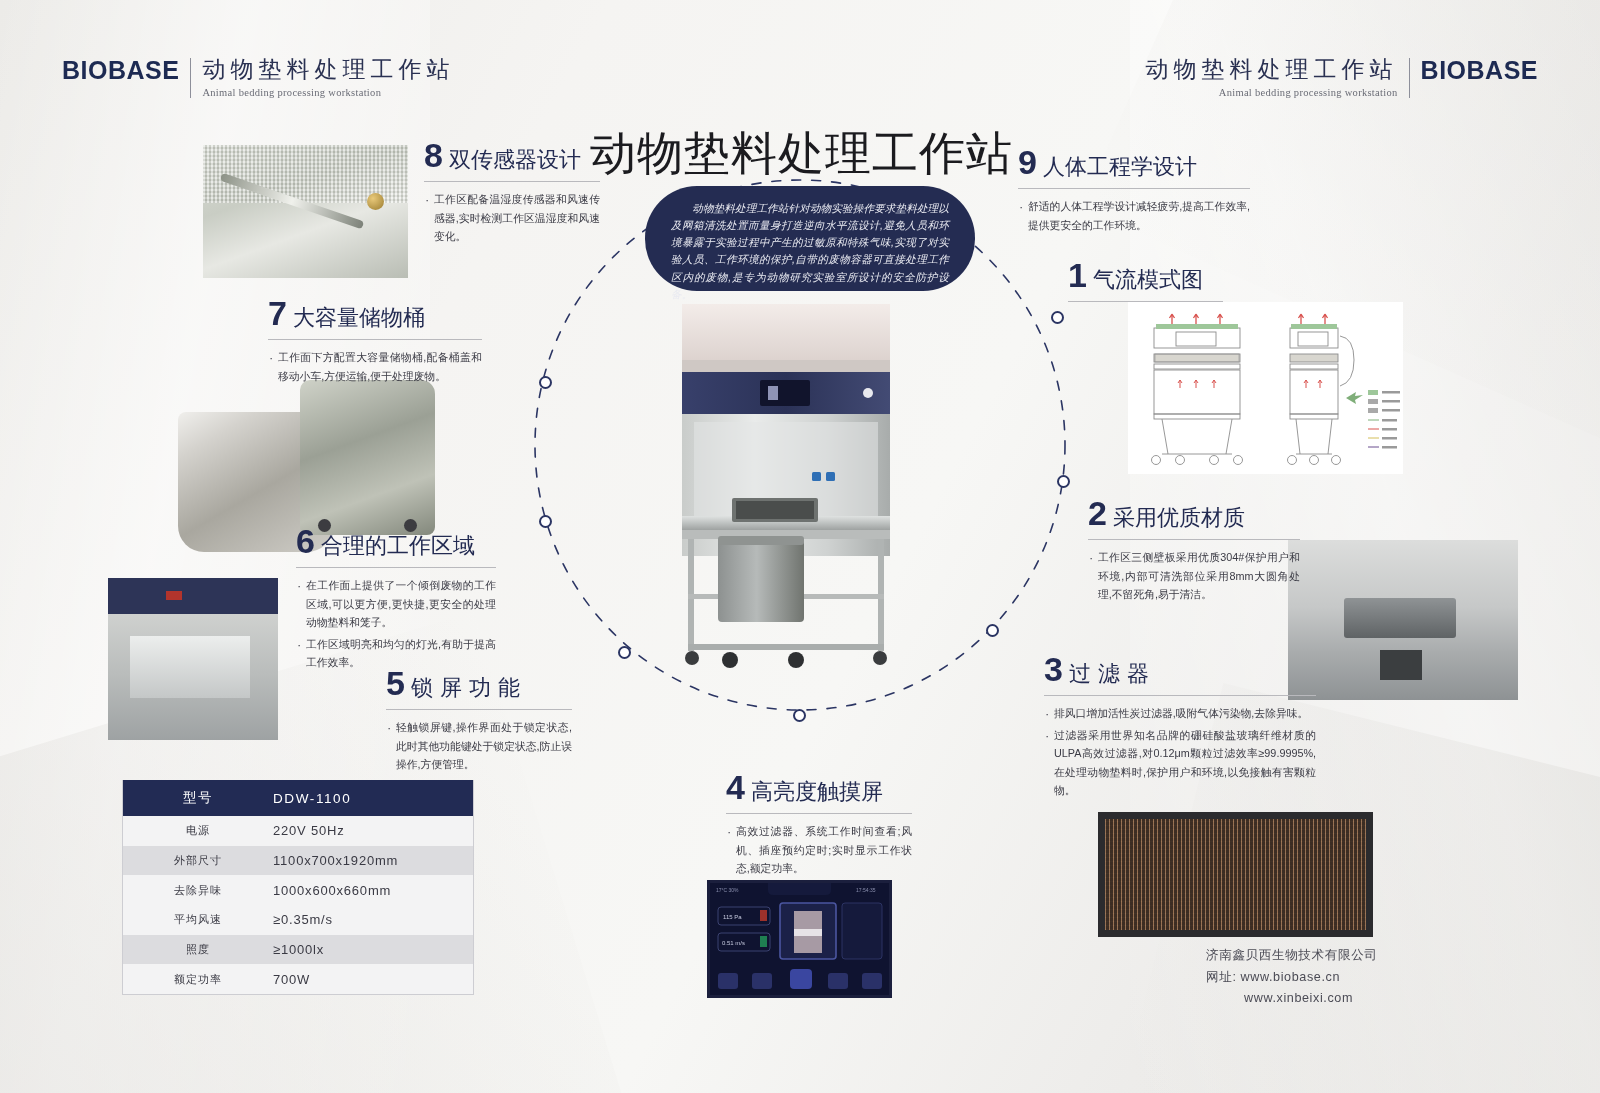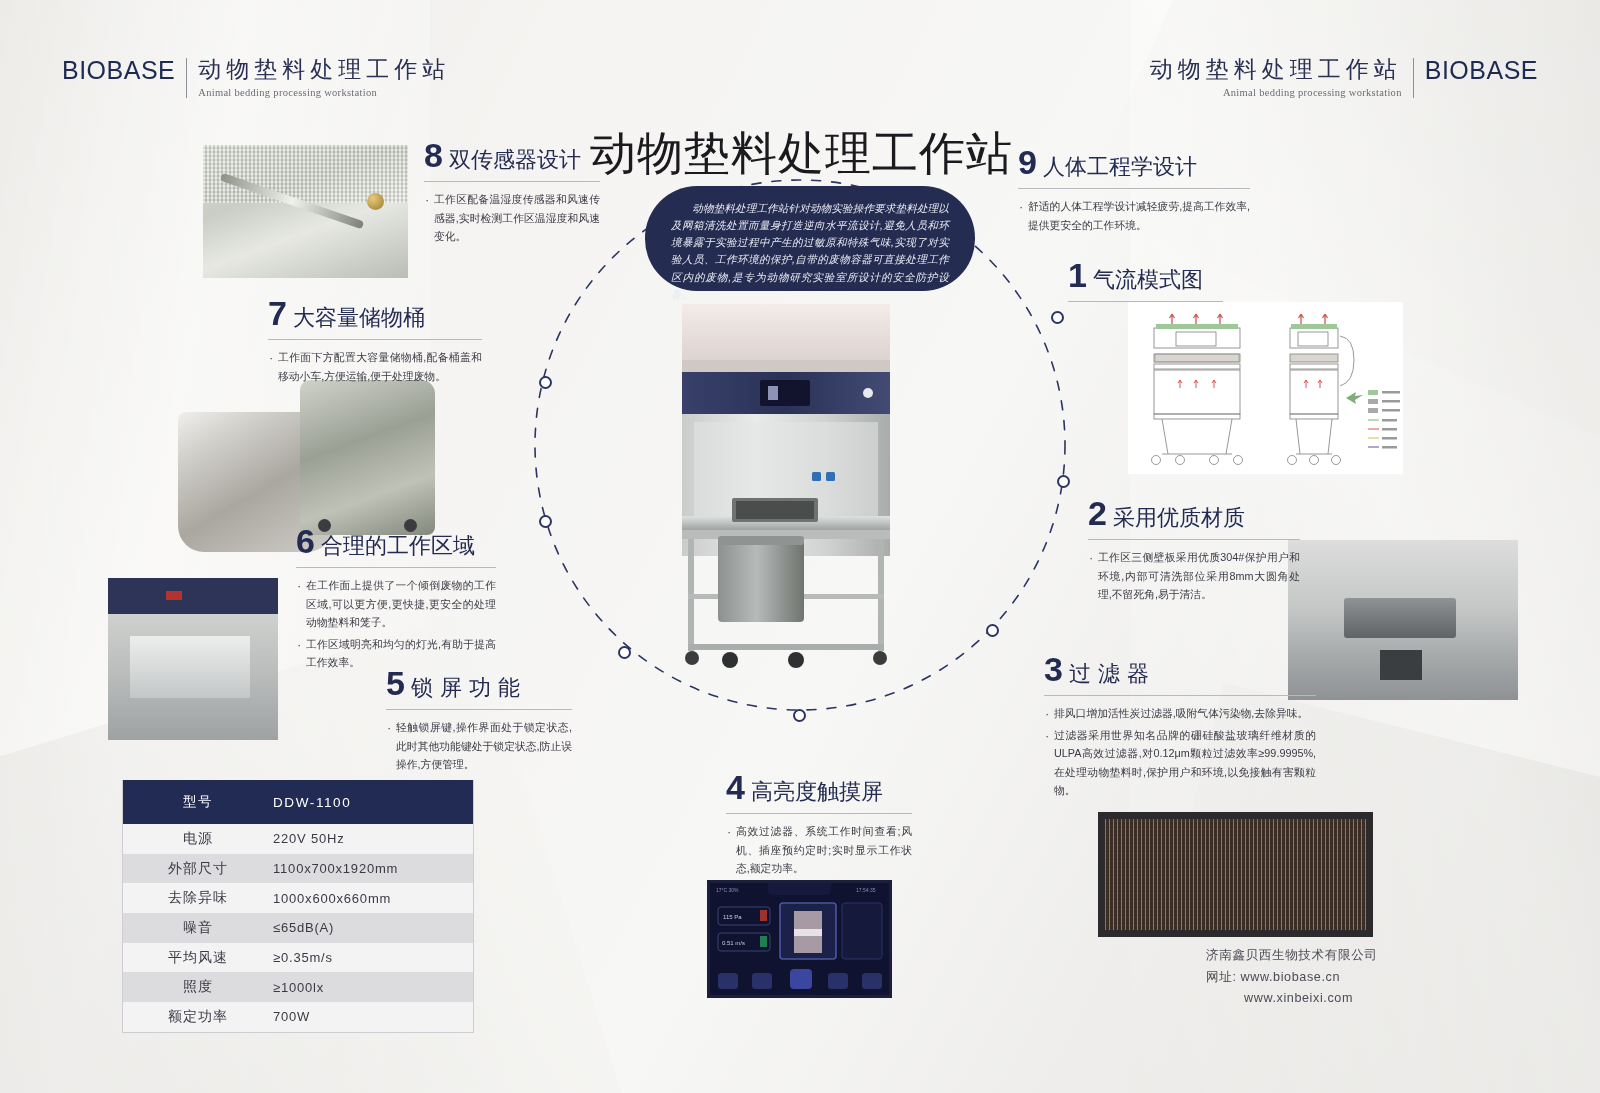--- a/index.html
+++ b/index.html
@@ -30,21 +30,21 @@
   .diag-c { left: 1180px; top: -260px; width: 620px; height: 620px;
     background: linear-gradient(200deg, rgba(222,220,216,0.45), rgba(250,250,248,0.05));
     transform: rotate(24deg); }
 
   
   .hdr { position: absolute; display: flex; align-items: flex-start; }
   .hdr-left { left: 62px; top: 58px; }
   .hdr-right { right: 62px; top: 58px; }
   .biobase-logo {
     font-family: "Liberation Sans", sans-serif;
-    font-weight: 400; font-size: 25px; letter-spacing: 0.5px;
+    font-weight: 700; font-size: 25px; letter-spacing: 0.5px;
     color: #1d2a52; line-height: 1;
   }
   .hdr-divider { width: 1px; background: #8d8f9a; margin: 0 11px; align-self: stretch; }
   .hdr-tx { display: flex; flex-direction: column; }
   .hdr-cn {
     font-size: 23px; color: #2a3152; letter-spacing: 5px;
     font-family: "Liberation Serif", "DejaVu Serif", serif; line-height: 1.05;
   }
   .hdr-en {
     font-size: 10.5px; color: #6a6c76; letter-spacing: 0.3px; margin-top: 5px;
@@ -101,24 +101,24 @@
   }
 
   
   .spec-table {
     position: absolute; left: 122px; top: 780px; width: 352px;
     border-left: 1px solid #cdcdd2; border-right: 1px solid #cdcdd2;
     border-bottom: 1px solid #cdcdd2;
   }
   .spec-row { display: flex; height: 29.7px; align-items: center; }
   .spec-row .k {
-    width: 150px; text-align: center; font-size: 14px; color: #3a3a44; letter-spacing: 1px;
+    width: 150px; text-align: center; font-size: 11px; color: #3a3a44; letter-spacing: 1px;
   }
   .spec-row .v { flex: 1; font-size: 13px; color: #3a3a44; letter-spacing: 0.8px; }
-  .spec-row.head { background: #222b54; height: 44px; }
+  .spec-row.head { background: #222b54; height: 36px; }
   .spec-row.head .k, .spec-row.head .v { color: #ffffff; font-size: 13.5px; letter-spacing: 1.6px; }
   .spec-row.alt { background: #dcdcdf; }
   .spec-row.plain { background: #f3f3f4; }
 
   
   .contact { position: absolute; left: 1206px; top: 945px; }
   .contact div {
     font-size: 12.6px; color: #4b4b55; line-height: 1.72; letter-spacing: 0.6px;
   }
   .contact .indent { padding-left: 38px; }
@@ -504,24 +504,20 @@
       <div class="v">220V  50Hz</div>
     </div>
     <div class="spec-row alt">
       <div class="k">外部尺寸</div>
       <div class="v">1100x700x1920mm</div>
     </div>
     <div class="spec-row plain">
       <div class="k">去除异味</div>
       <div class="v">1000x600x660mm</div>
     </div>
-    <div class="spec-row alt">
-      <div class="k">噪音</div>
-      <div class="v">≤65dB(A)</div>
-    </div>
     <div class="spec-row plain">
       <div class="k">平均风速</div>
       <div class="v">≥0.35m/s</div>
     </div>
     <div class="spec-row alt">
       <div class="k">照度</div>
       <div class="v">≥1000lx</div>
     </div>
     <div class="spec-row plain">
       <div class="k">额定功率</div>

